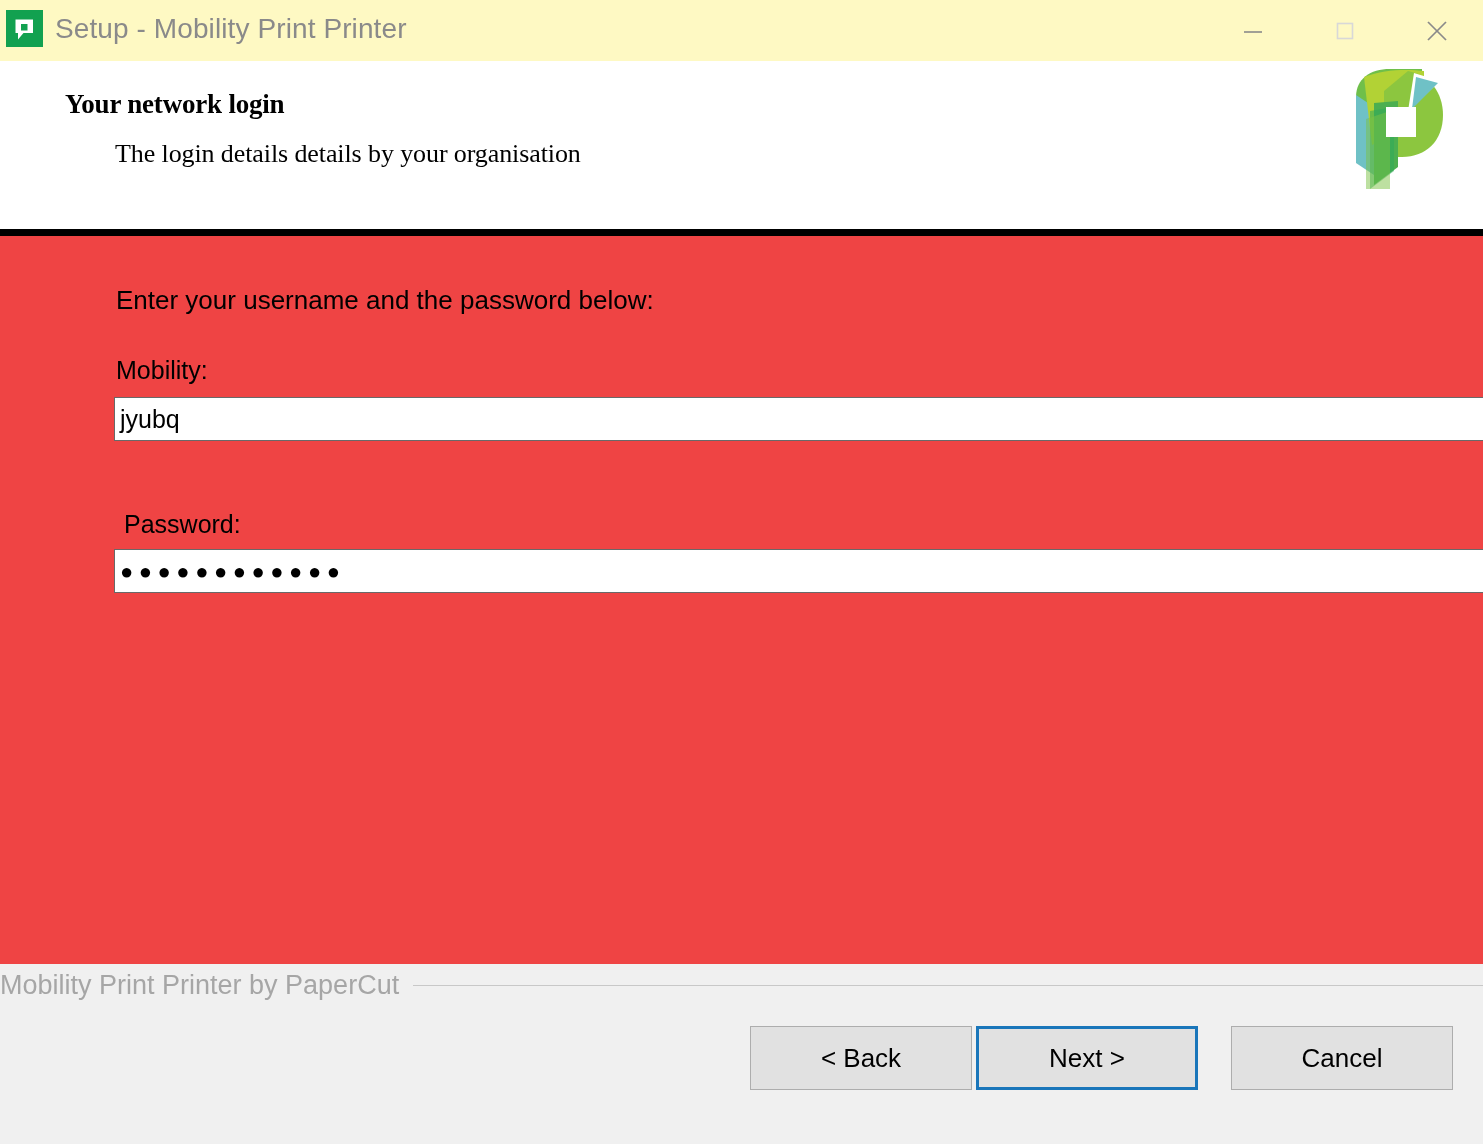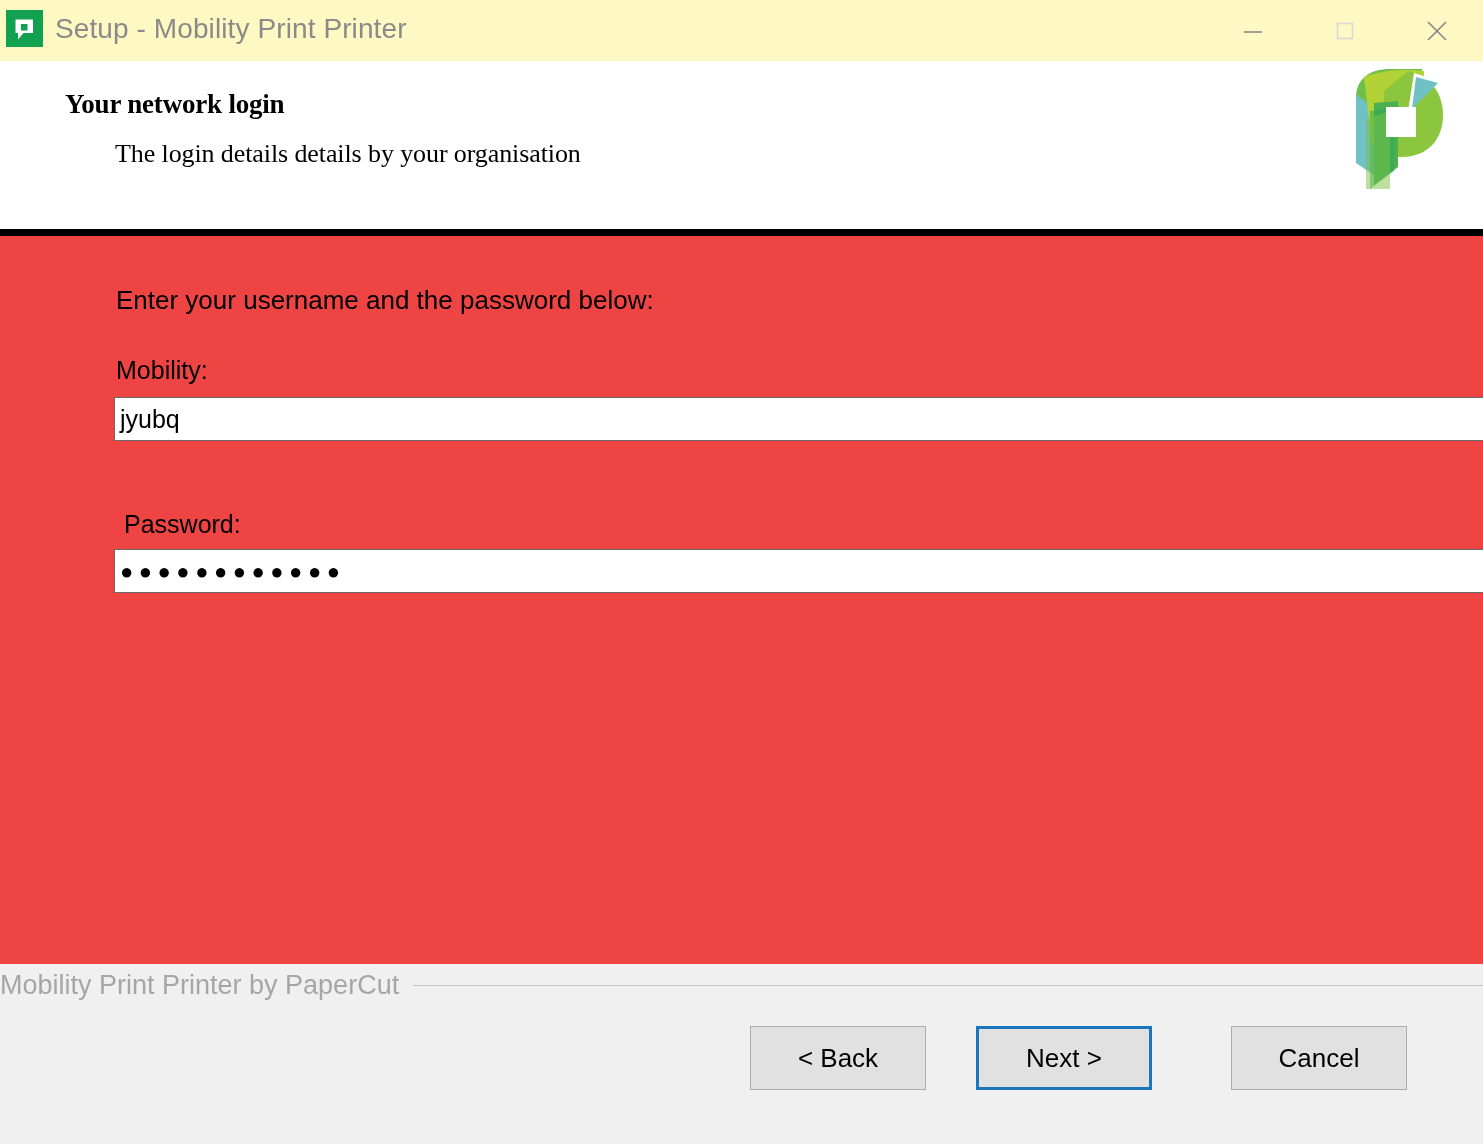--- a/index.html
+++ b/index.html
@@ -179,21 +179,21 @@
   .button-row {
     position: absolute;
     left: 0;
     right: 0;
     top: 62px;
     height: 66px;
   }
   .btn {
     position: absolute;
     top: 0;
-    width: 176px;
+    width: 222px;
     height: 64px;
     background: #e1e1e1;
     border: 1px solid #adadad;
     box-sizing: border-box;
     font-family: "Liberation Sans", "DejaVu Sans", sans-serif;
     font-size: 26px;
     color: #000000;
     display: flex;
     align-items: center;
     justify-content: center;

